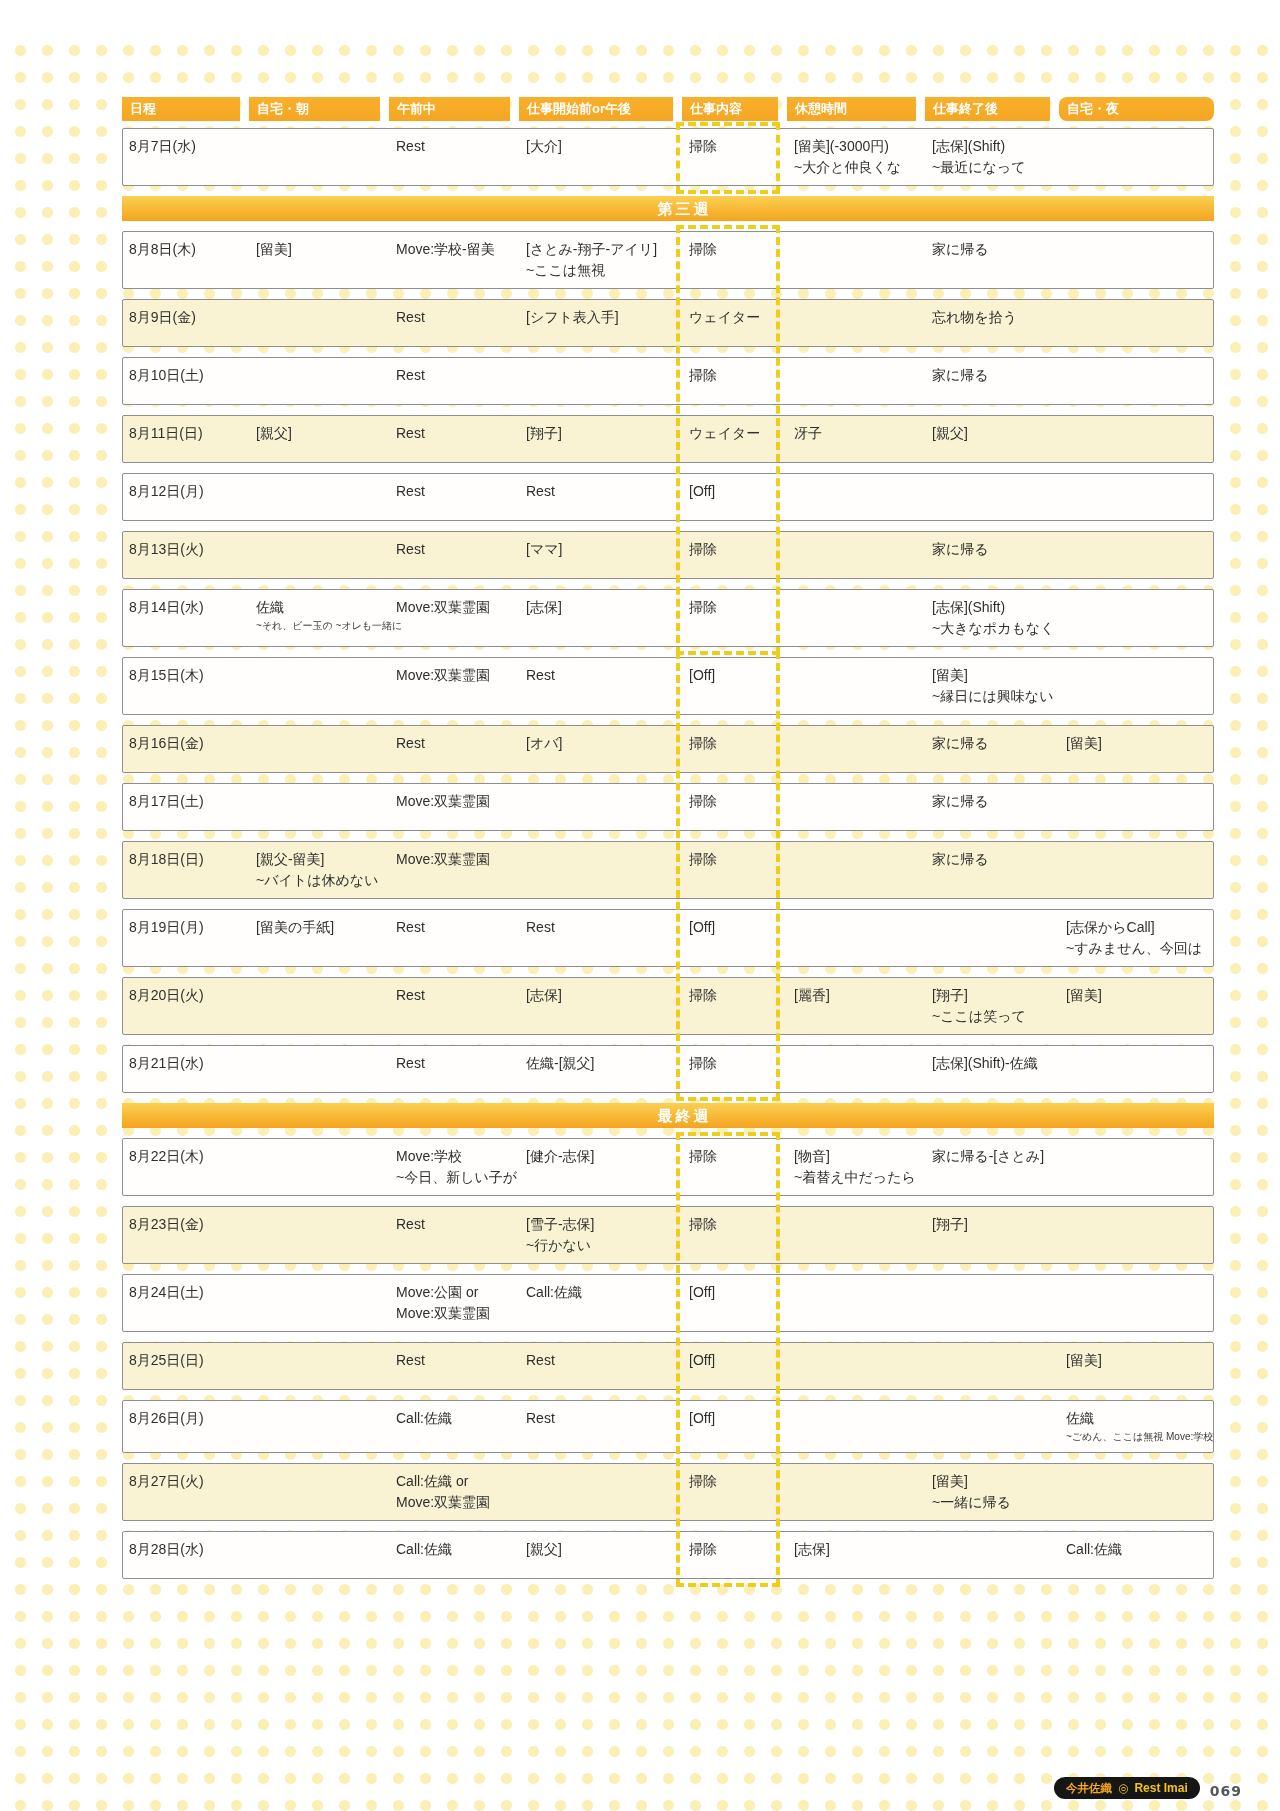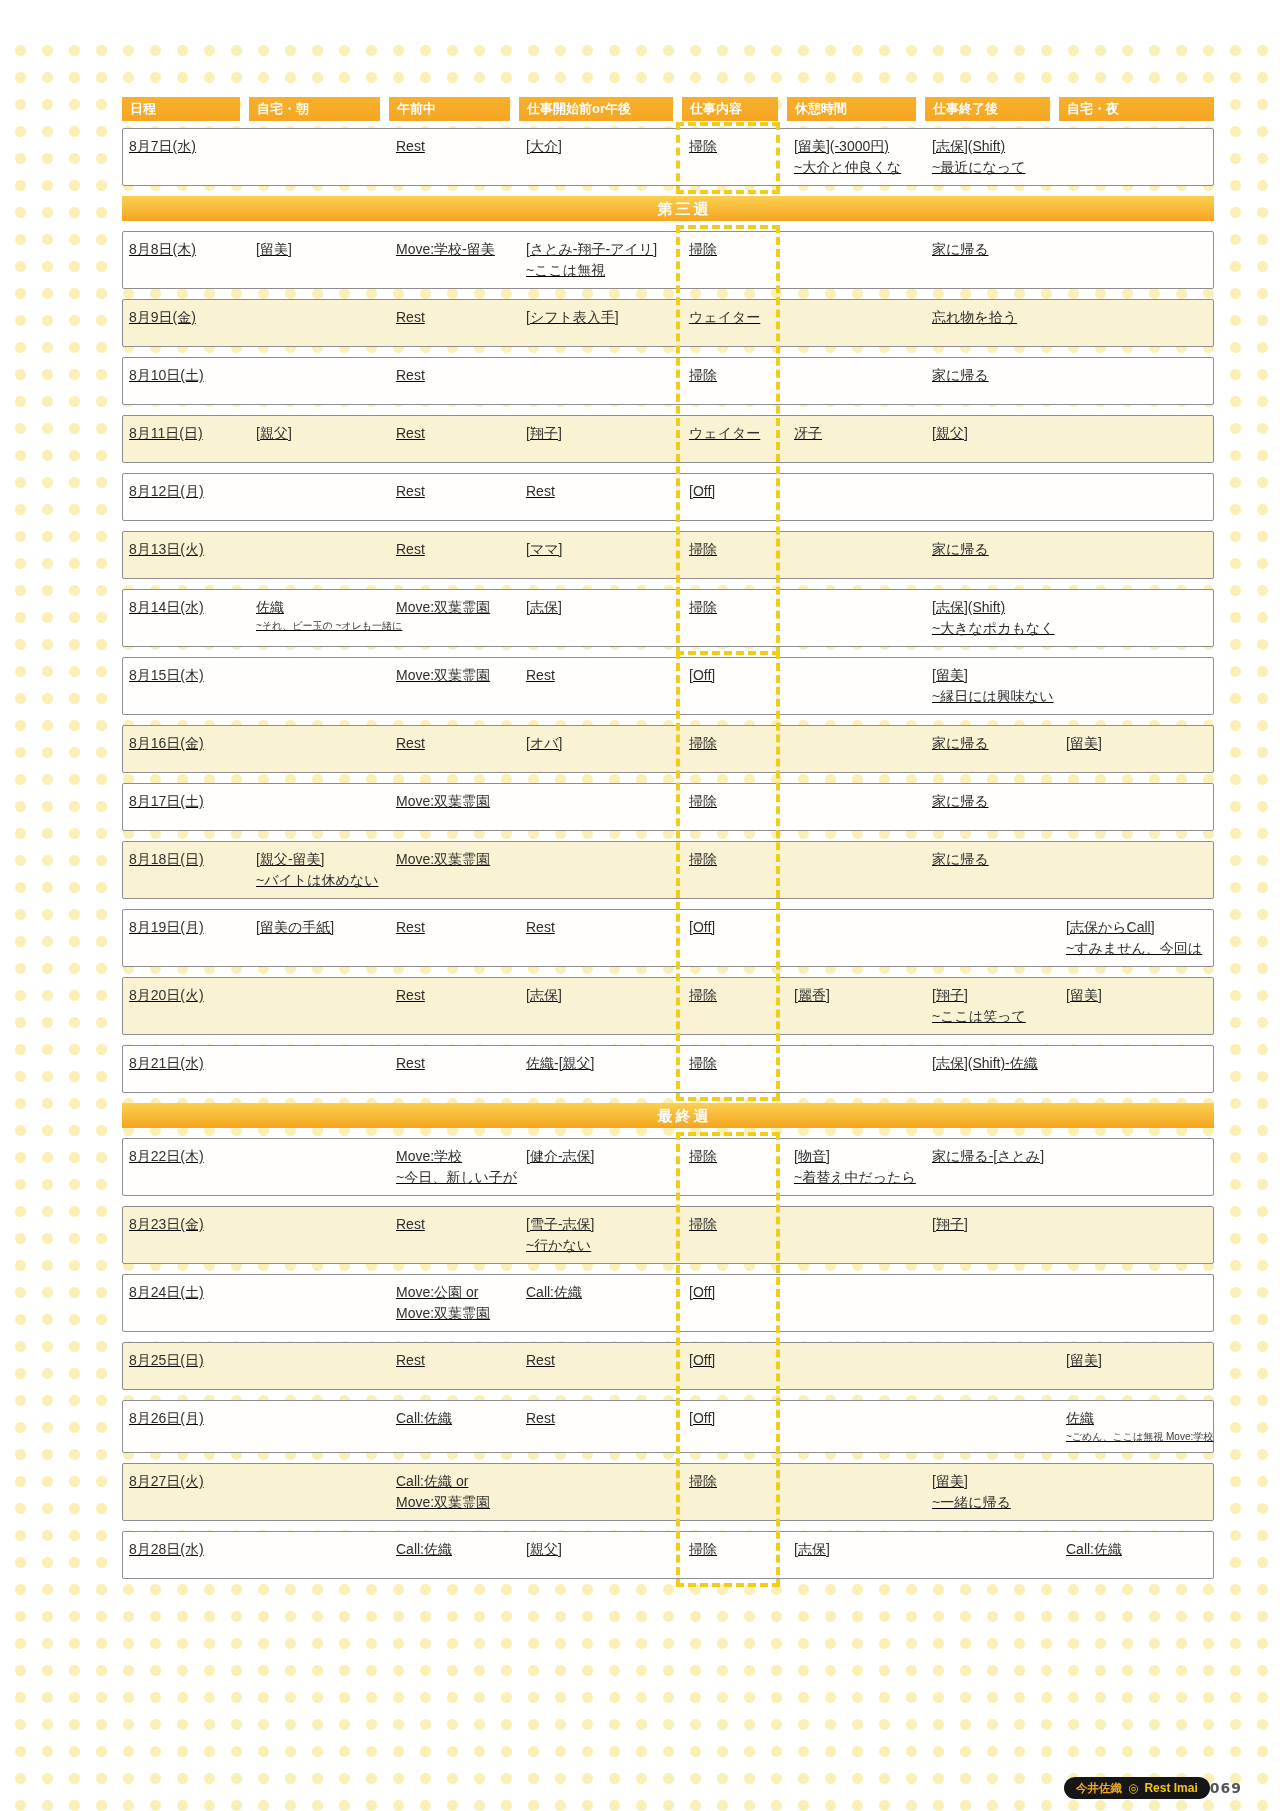--- a/index.html
+++ b/index.html
@@ -17,44 +17,43 @@
   .bottom-bar{position:absolute;left:0;right:0;bottom:0;height:12px;
     background:linear-gradient(90deg,#F8CE49,#F5B62B);z-index:1;}
   .schedule{position:absolute;left:122px;top:64px;width:1092px;z-index:1;}
   .header-row{display:grid;grid-template-columns:127px 140px 130px 163px 105px 138px 134px 1fr;margin-bottom:7px;}
   .header-cell{
     height:24px;margin-right:9px;box-sizing:border-box;
     background:linear-gradient(180deg,#F8B02C,var(--accent,#F2A01B));
     color:#fff;font-size:13px;font-weight:bold;line-height:24px;padding-left:8px;
     white-space:nowrap;overflow:hidden;
   }
-  .header-cell:last-child{margin-right:0;}
+  .header-cell:last-child{margin-right:0;border-radius:8px;}
   .band{
     height:25px;margin:7px 0 10px;
     background:linear-gradient(180deg,var(--band-top,#FBD052),var(--band-bottom,#F4A41E));
     color:#fff;font-weight:bold;font-size:15px;text-align:center;line-height:25px;letter-spacing:3px;padding-left:33px;
   }
   .section{position:relative;}
   .row{
     position:relative;display:grid;
     grid-template-columns:127px 140px 130px 163px 105px 138px 134px 1fr;
     background:#fffefd;border:1px solid var(--row-border,#8E8E8E);border-radius:2px;
     min-height:48px;box-sizing:border-box;padding:7px 4px 7px 6px;margin-bottom:10px;
     align-items:start;
-    text-decoration:underline;
   }
   .row.alt{background:var(--cream,#FAF3D3);}
   .cell{font-size:14px;color:var(--text,#2E2E2E);line-height:1.5;padding-right:4px;}
   .cell .main{white-space:nowrap;}
   .cell .sub{font-size:10px;color:#3A3A3A;white-space:nowrap;line-height:1.6;}
   .dash-overlay{
     position:absolute;left:554px;width:104px;top:-6px;bottom:-8px;box-sizing:border-box;
     border:4px dashed var(--dash,#EFCD1C);z-index:2;pointer-events:none;
   }
-  .footer{position:absolute;top:1744px;right:38px;display:flex;align-items:center;gap:0;z-index:2;}
+  .footer{position:absolute;top:1744px;right:38px;display:flex;align-items:flex-end;gap:10px;z-index:2;}
   .badge{
     background:var(--badge-bg,#161616);border-radius:12px;height:22px;
     display:flex;align-items:center;gap:6px;padding:0 12px;
   }
   .badge-jp{color:#F4A71F;font-size:11.5px;font-weight:bold;white-space:nowrap;}
   .badge-ring{color:var(--badge-text,#F4C318);font-size:12px;font-weight:bold;}
   .badge-en{color:var(--badge-text,#F4C318);font-size:12px;font-weight:bold;white-space:nowrap;}
   .page-num{color:#54565A;font-size:14px;font-weight:bold;letter-spacing:1px;font-family:"DejaVu Sans",sans-serif;}
 </style>
 </head>

